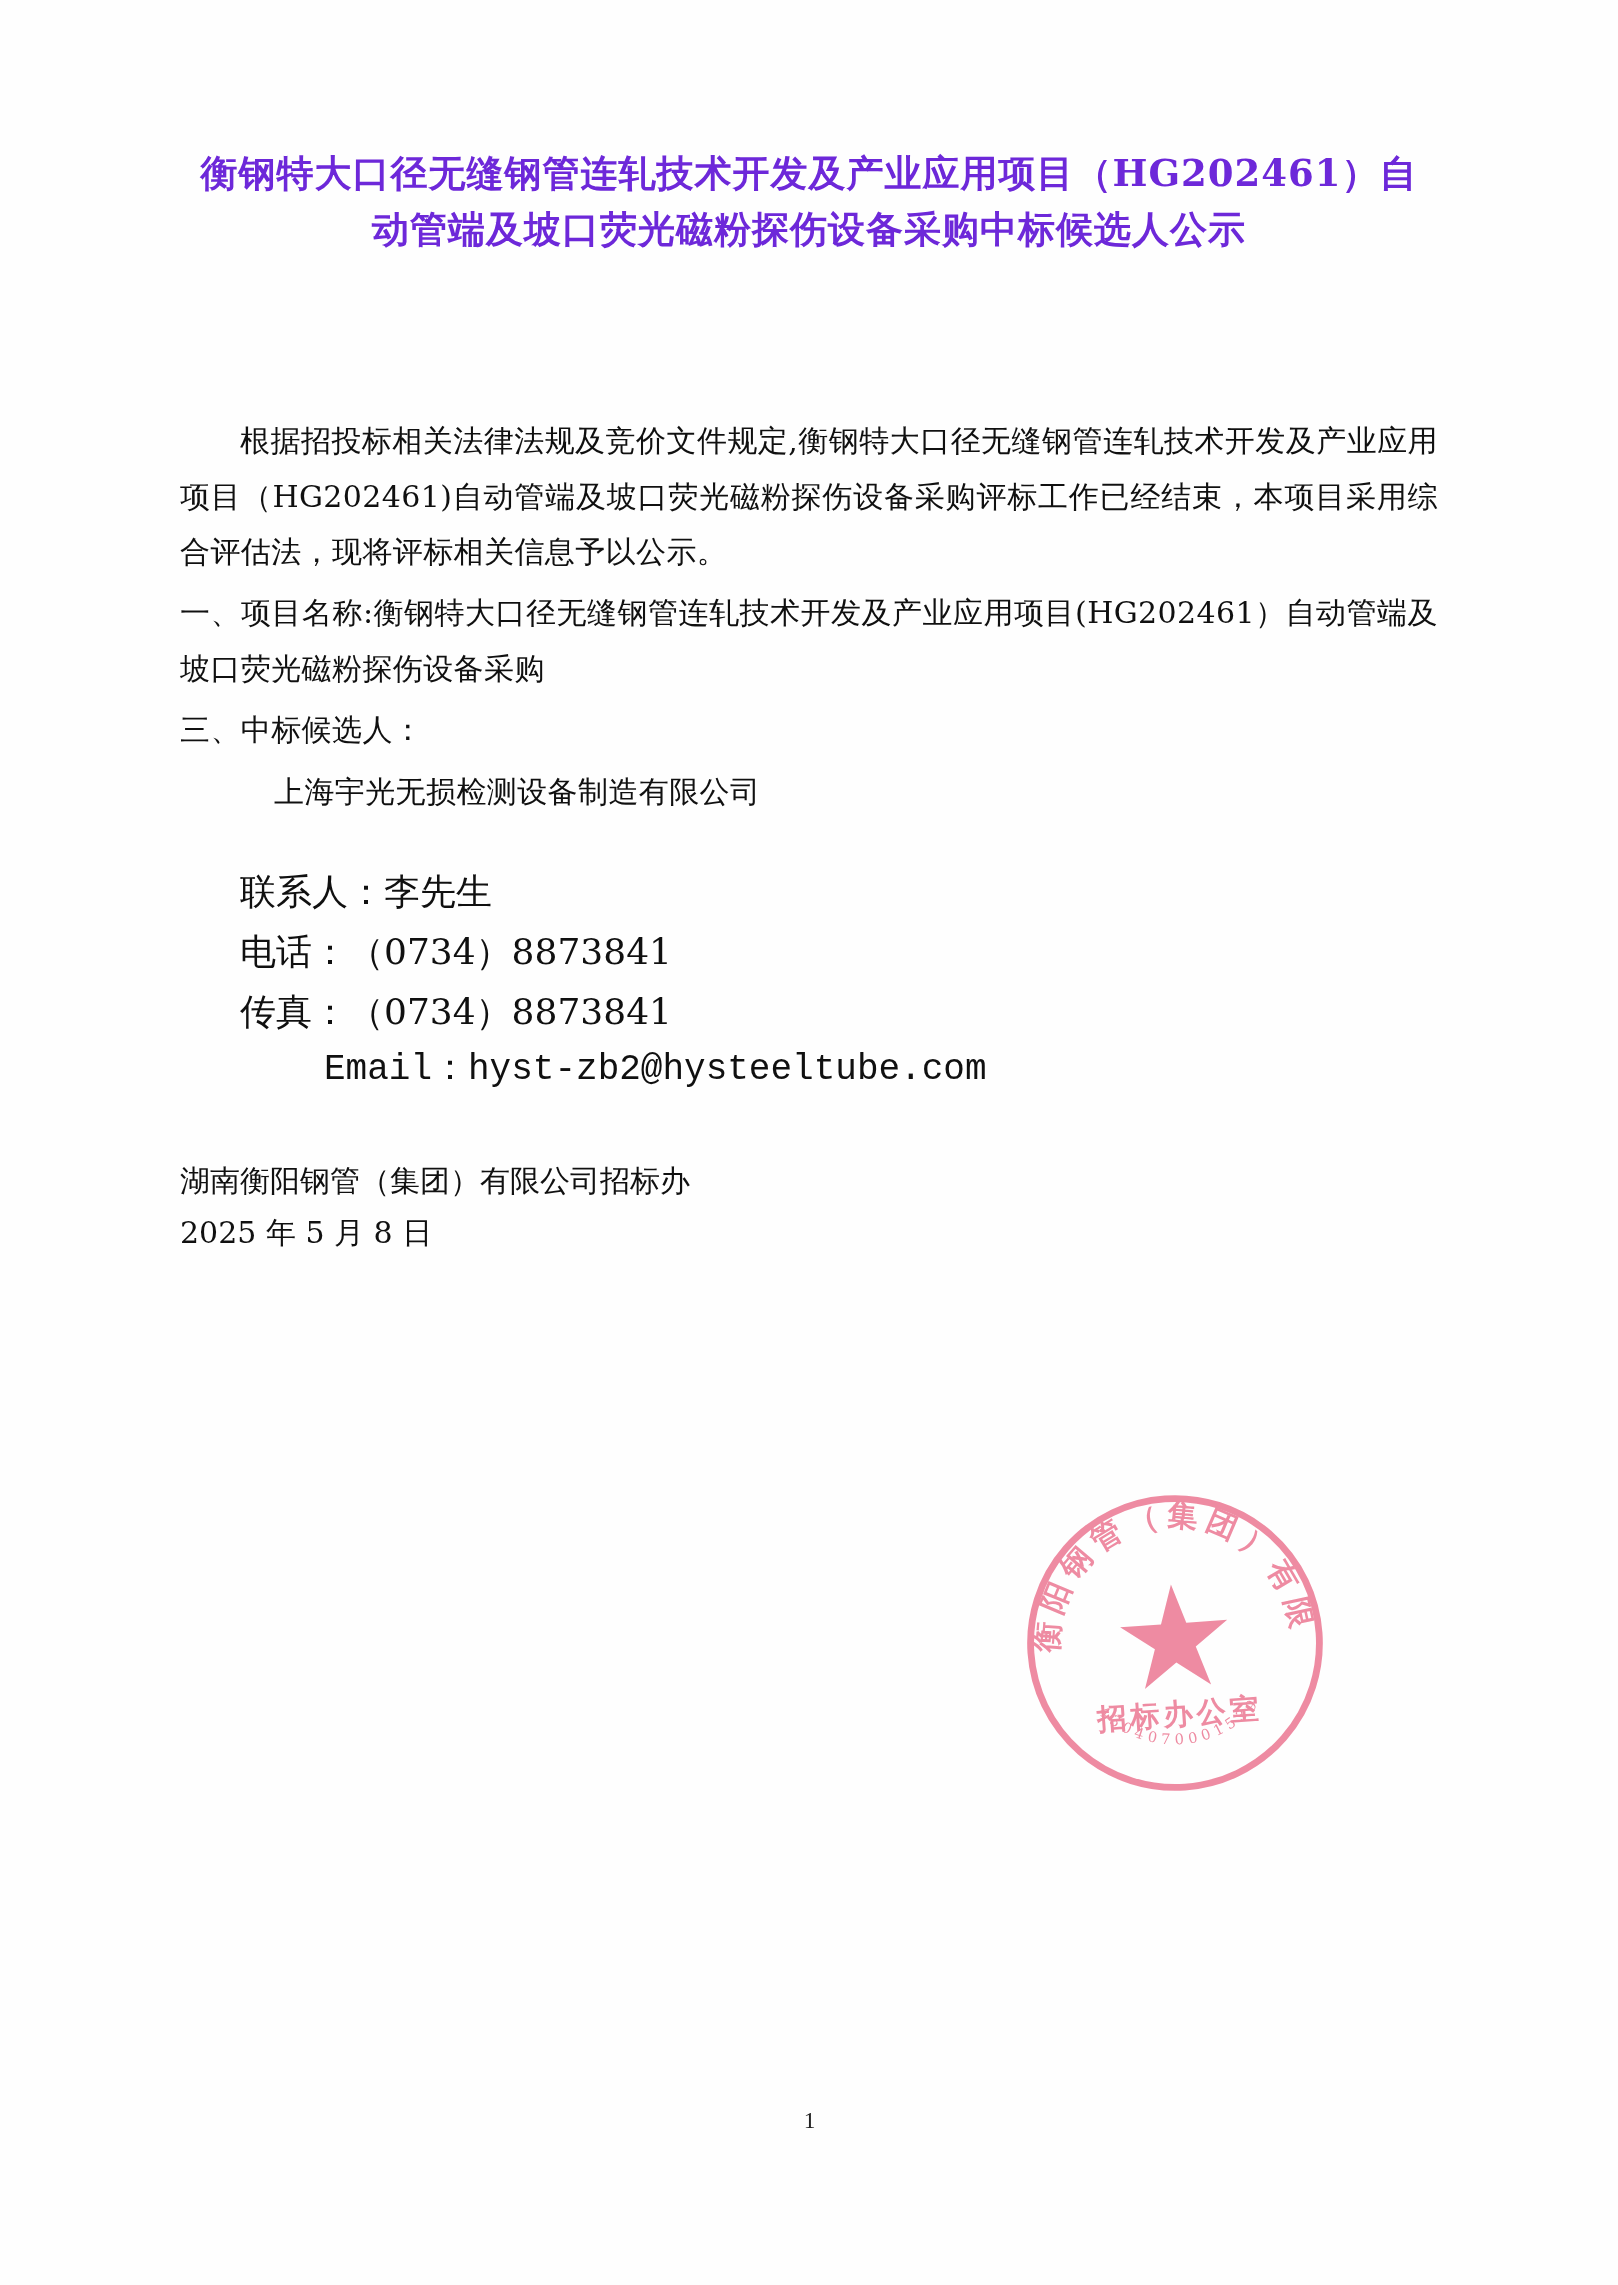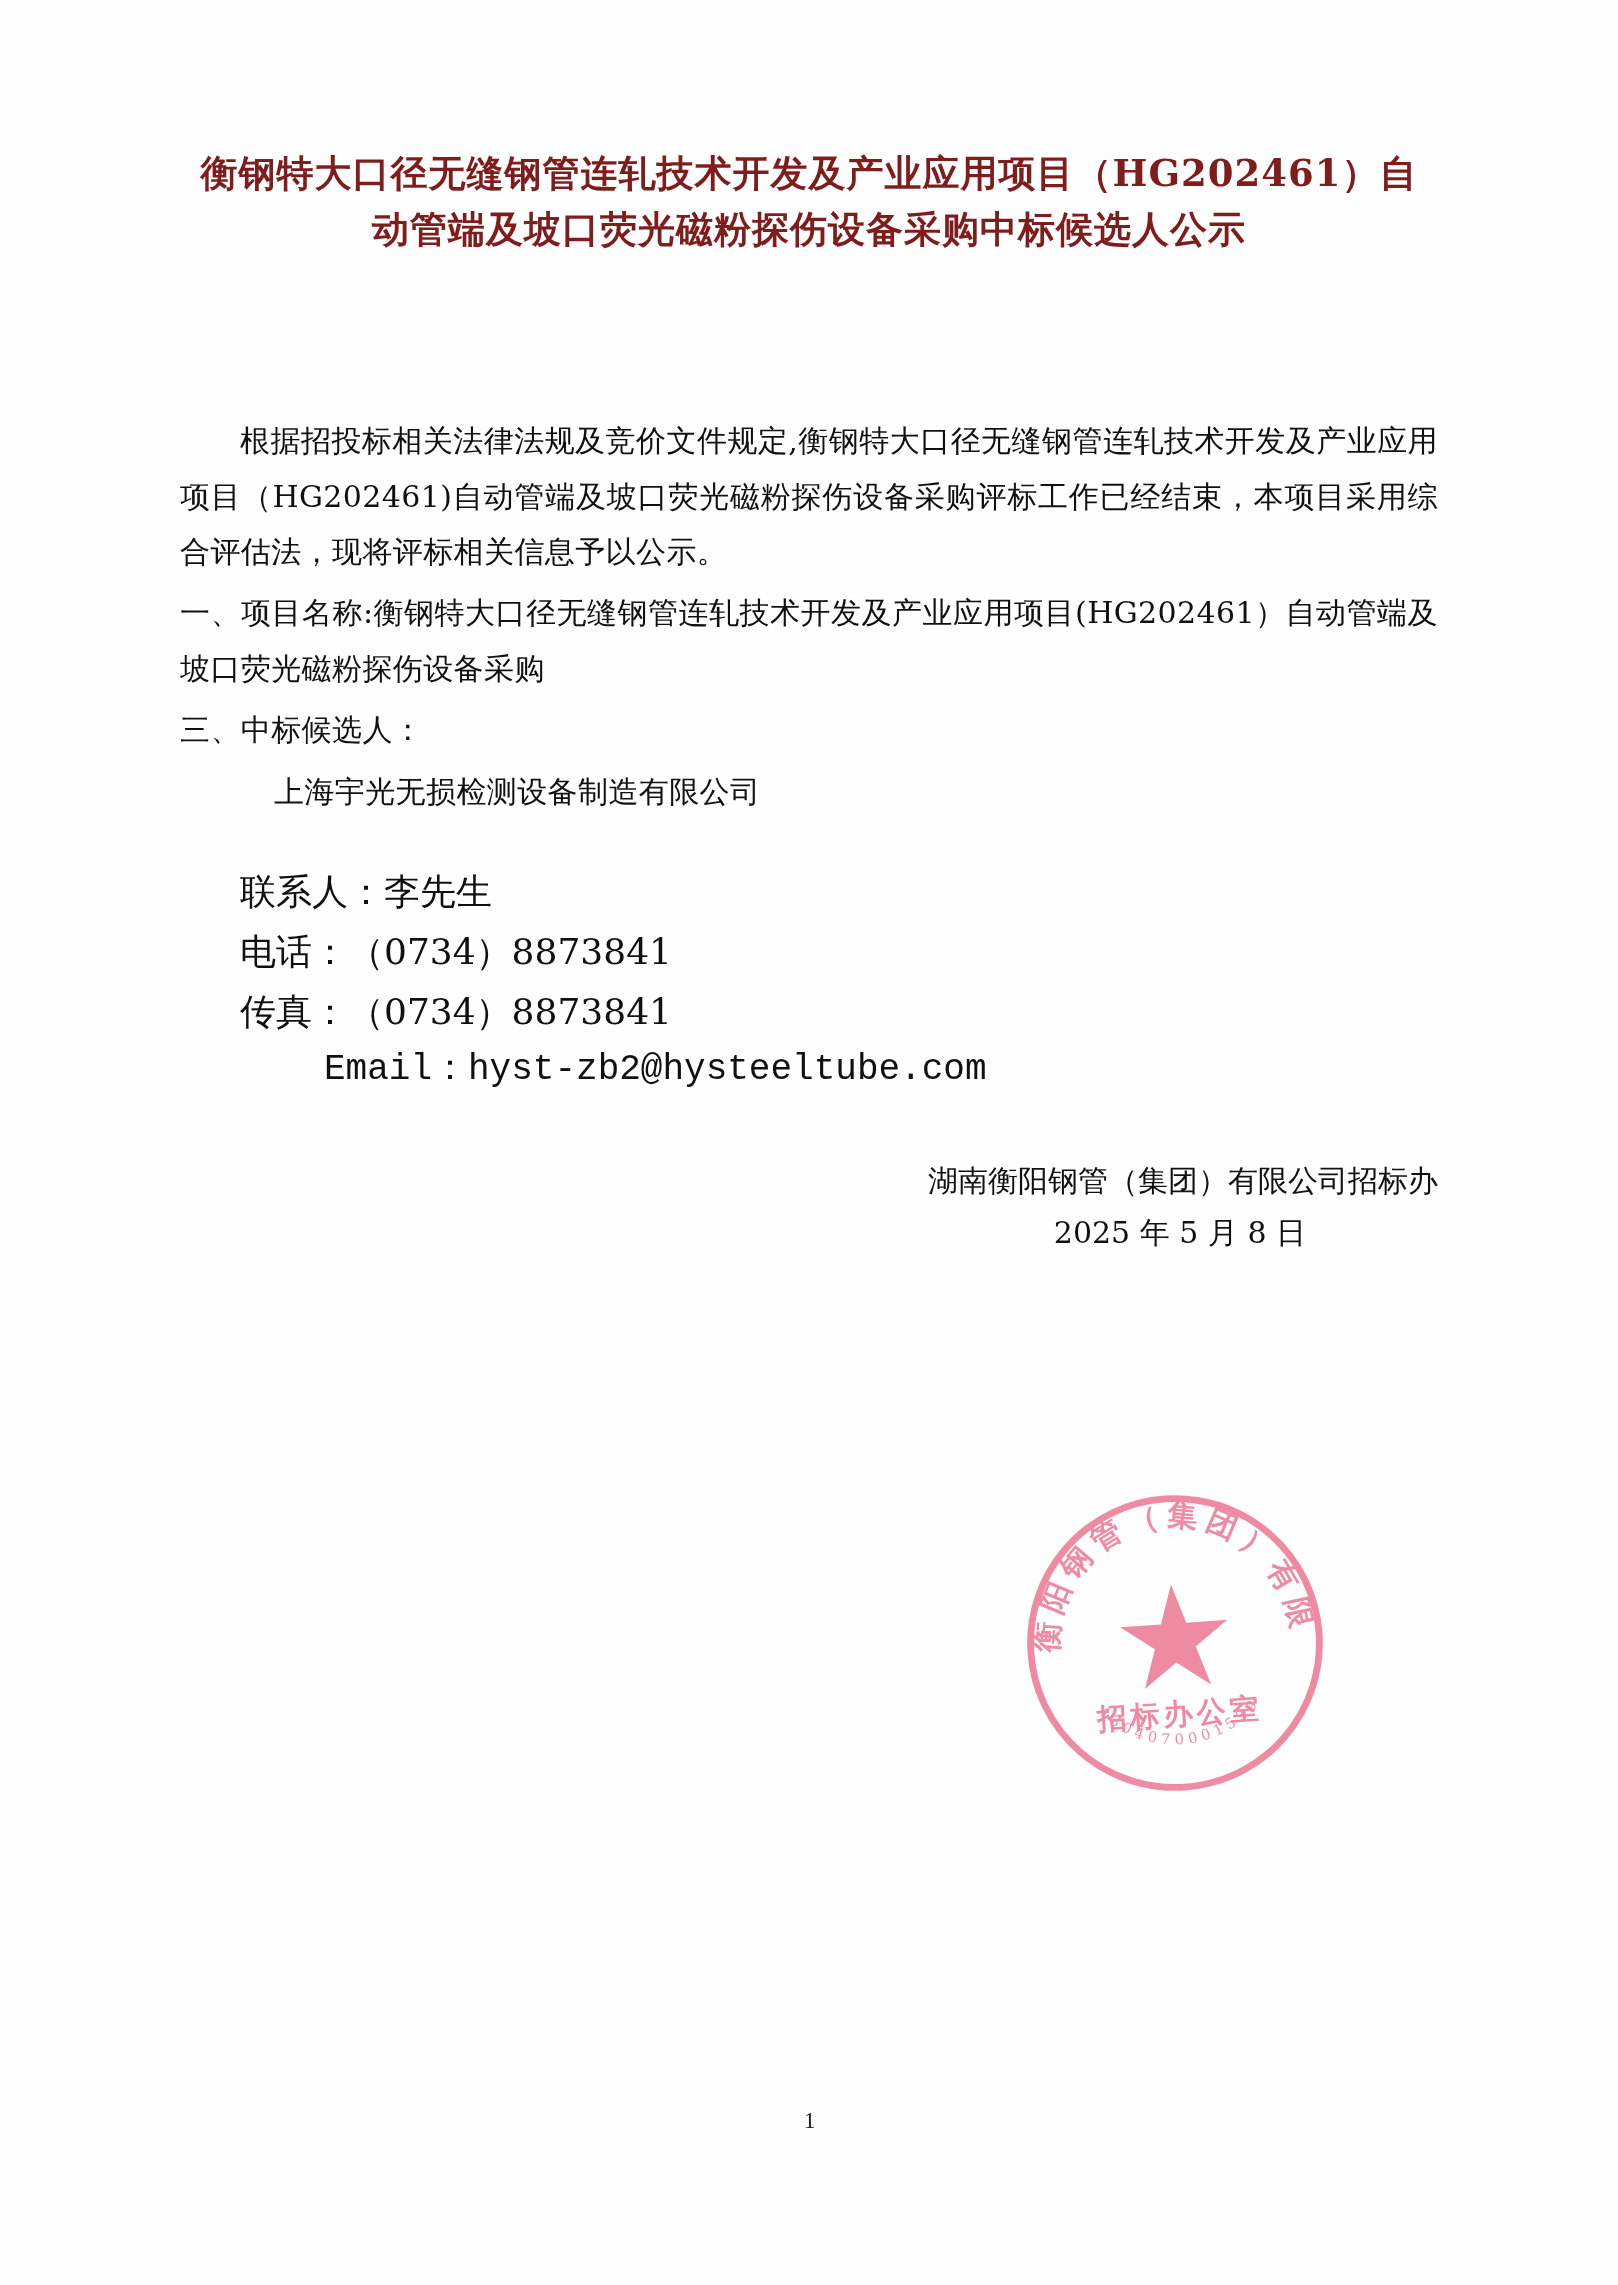--- a/index.html
+++ b/index.html
@@ -29,21 +29,21 @@
     width: 1258px;
   }
   .doc-title {
     font-family: "DejaVu Serif", serif;
     font-weight: bold;
     font-size: 37px;
     line-height: 1.5;
     text-align: center;
     letter-spacing: 1px;
     margin: 0 0 0 0;
-    color: #7f1d1d;
+    color: #6d28d9;
   }
   .title-line {
     display: block;
   }
   .title-line.l2 {
     text-align: center;
   }
   .body-block {
     margin-top: 156px;
   }
@@ -73,21 +73,21 @@
     text-indent: 60px;
     color: #101010;
   }
   .email-span {
     display: inline-block;
     margin-left: 84px;
     font-family: Liberation Mono, monospace;
   }
   .signature {
     margin-top: 59px;
-    text-align: right;
+    text-align: left;
     position: relative;
     z-index: 3;
   }
   .signature p {
     font-family: "DejaVu Serif", serif;
     font-size: 30px;
     line-height: 1.6;
     margin: 0 0 3.9px 0;
     color: #101010;
   }

